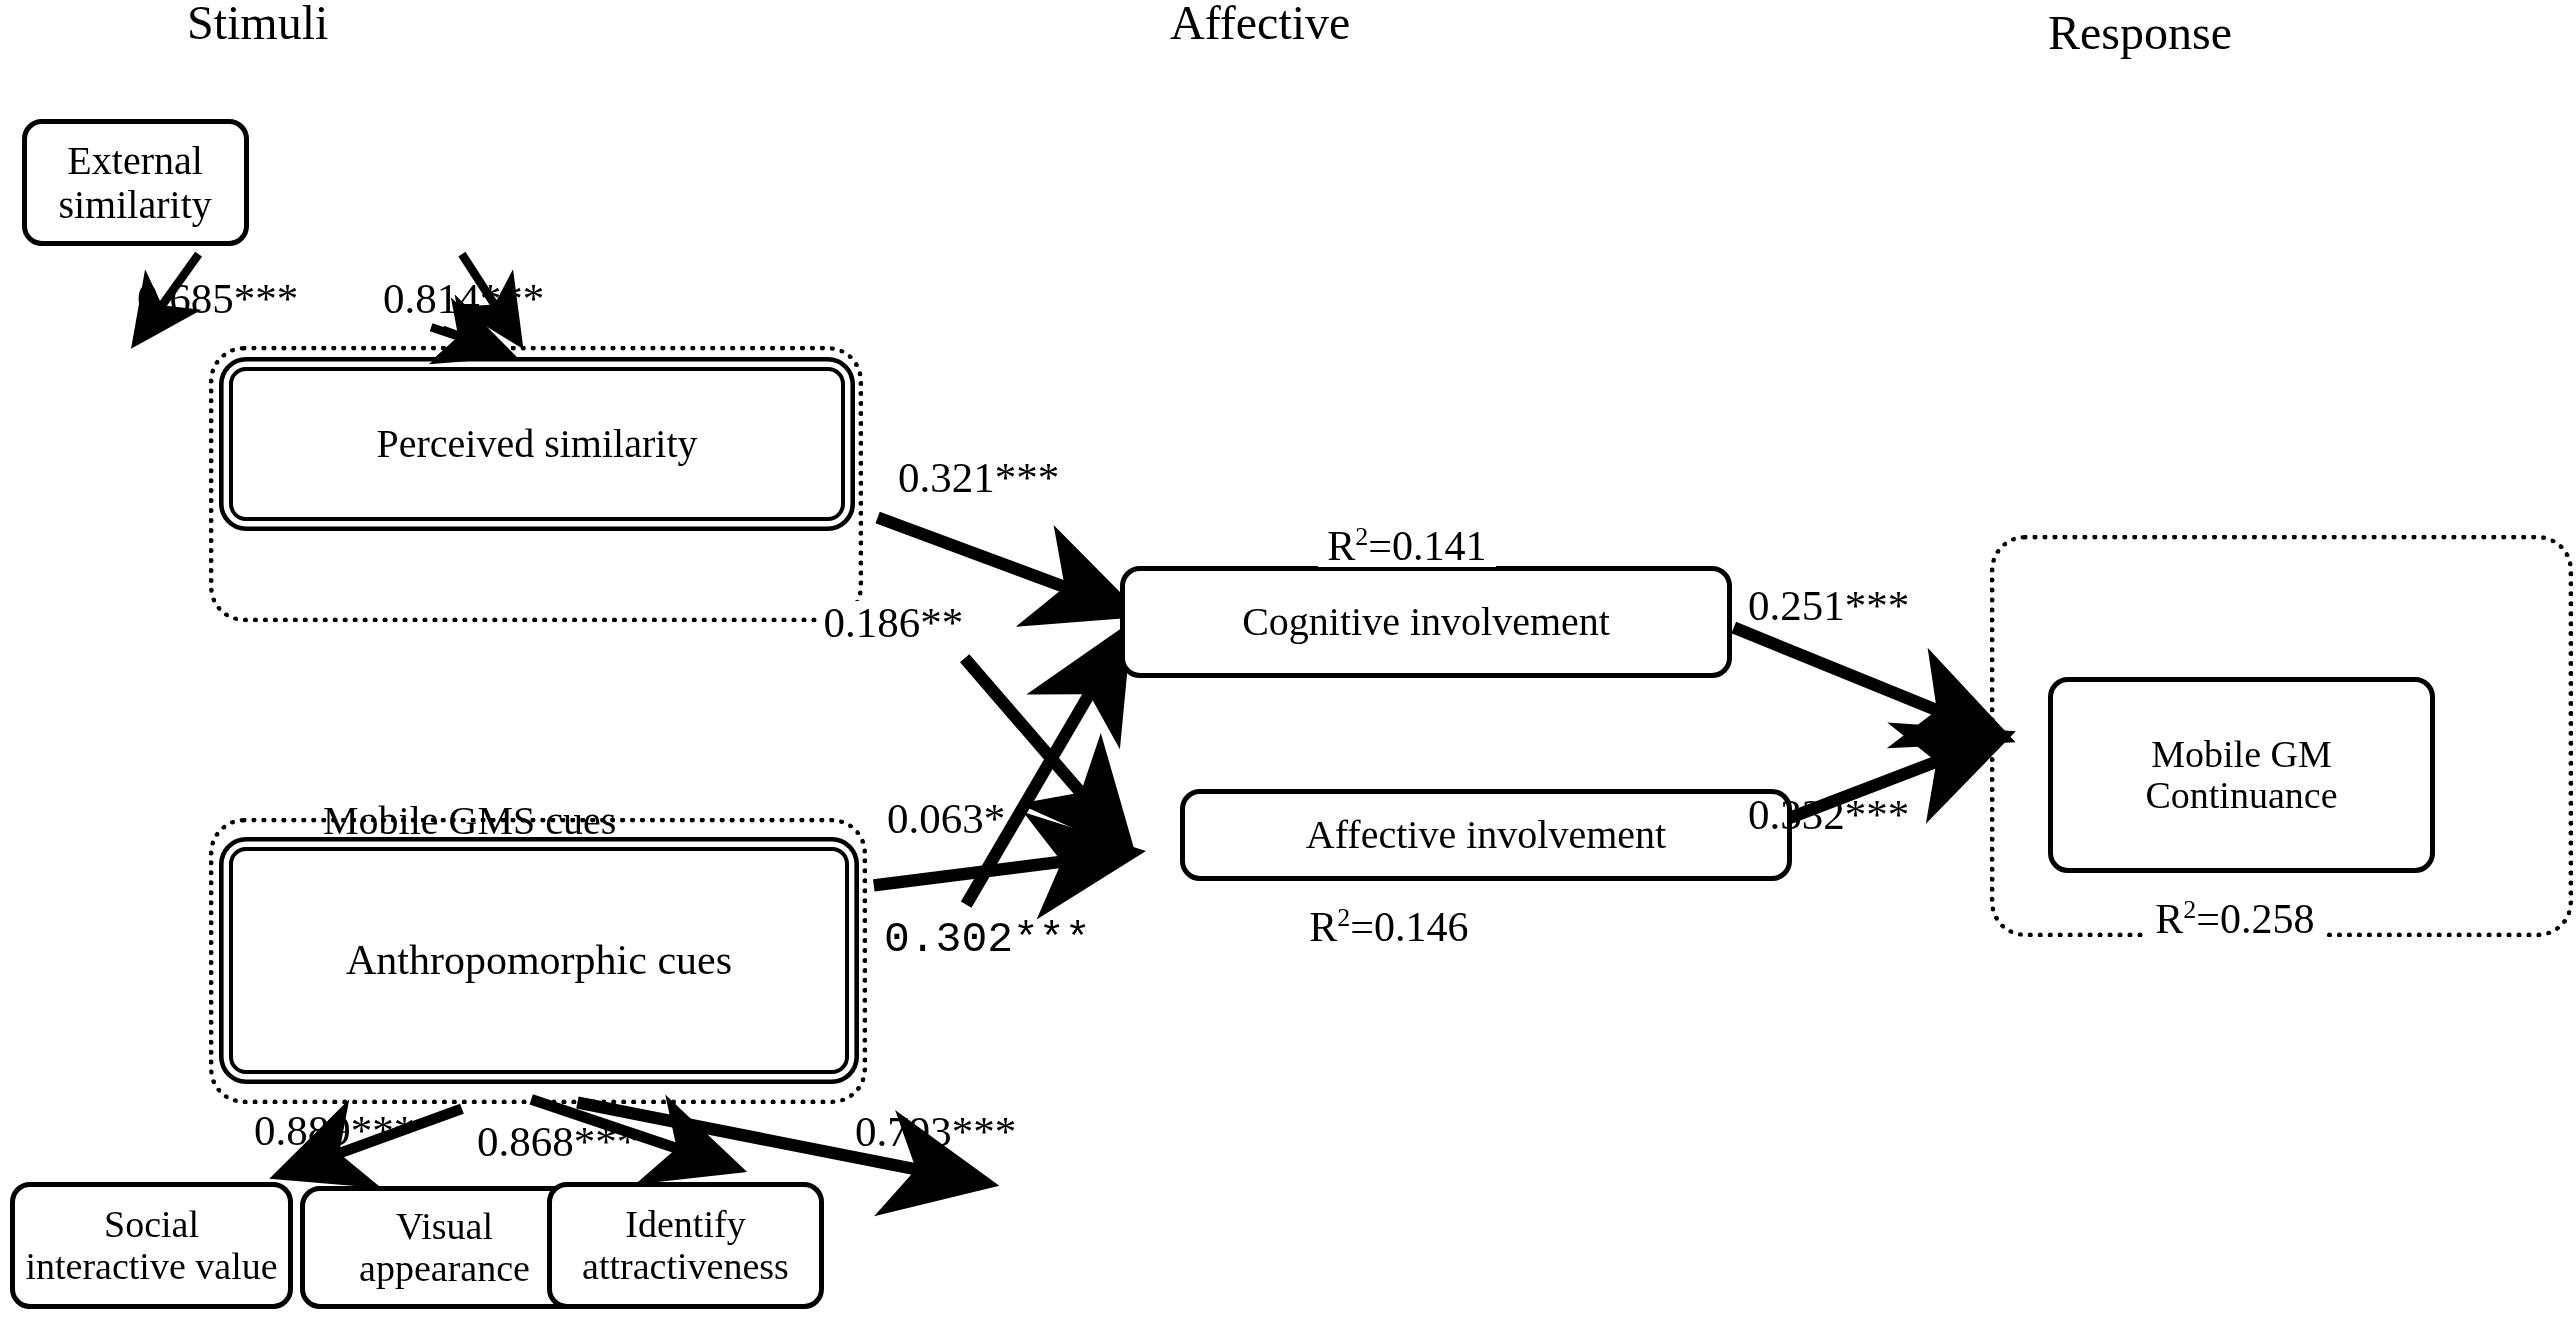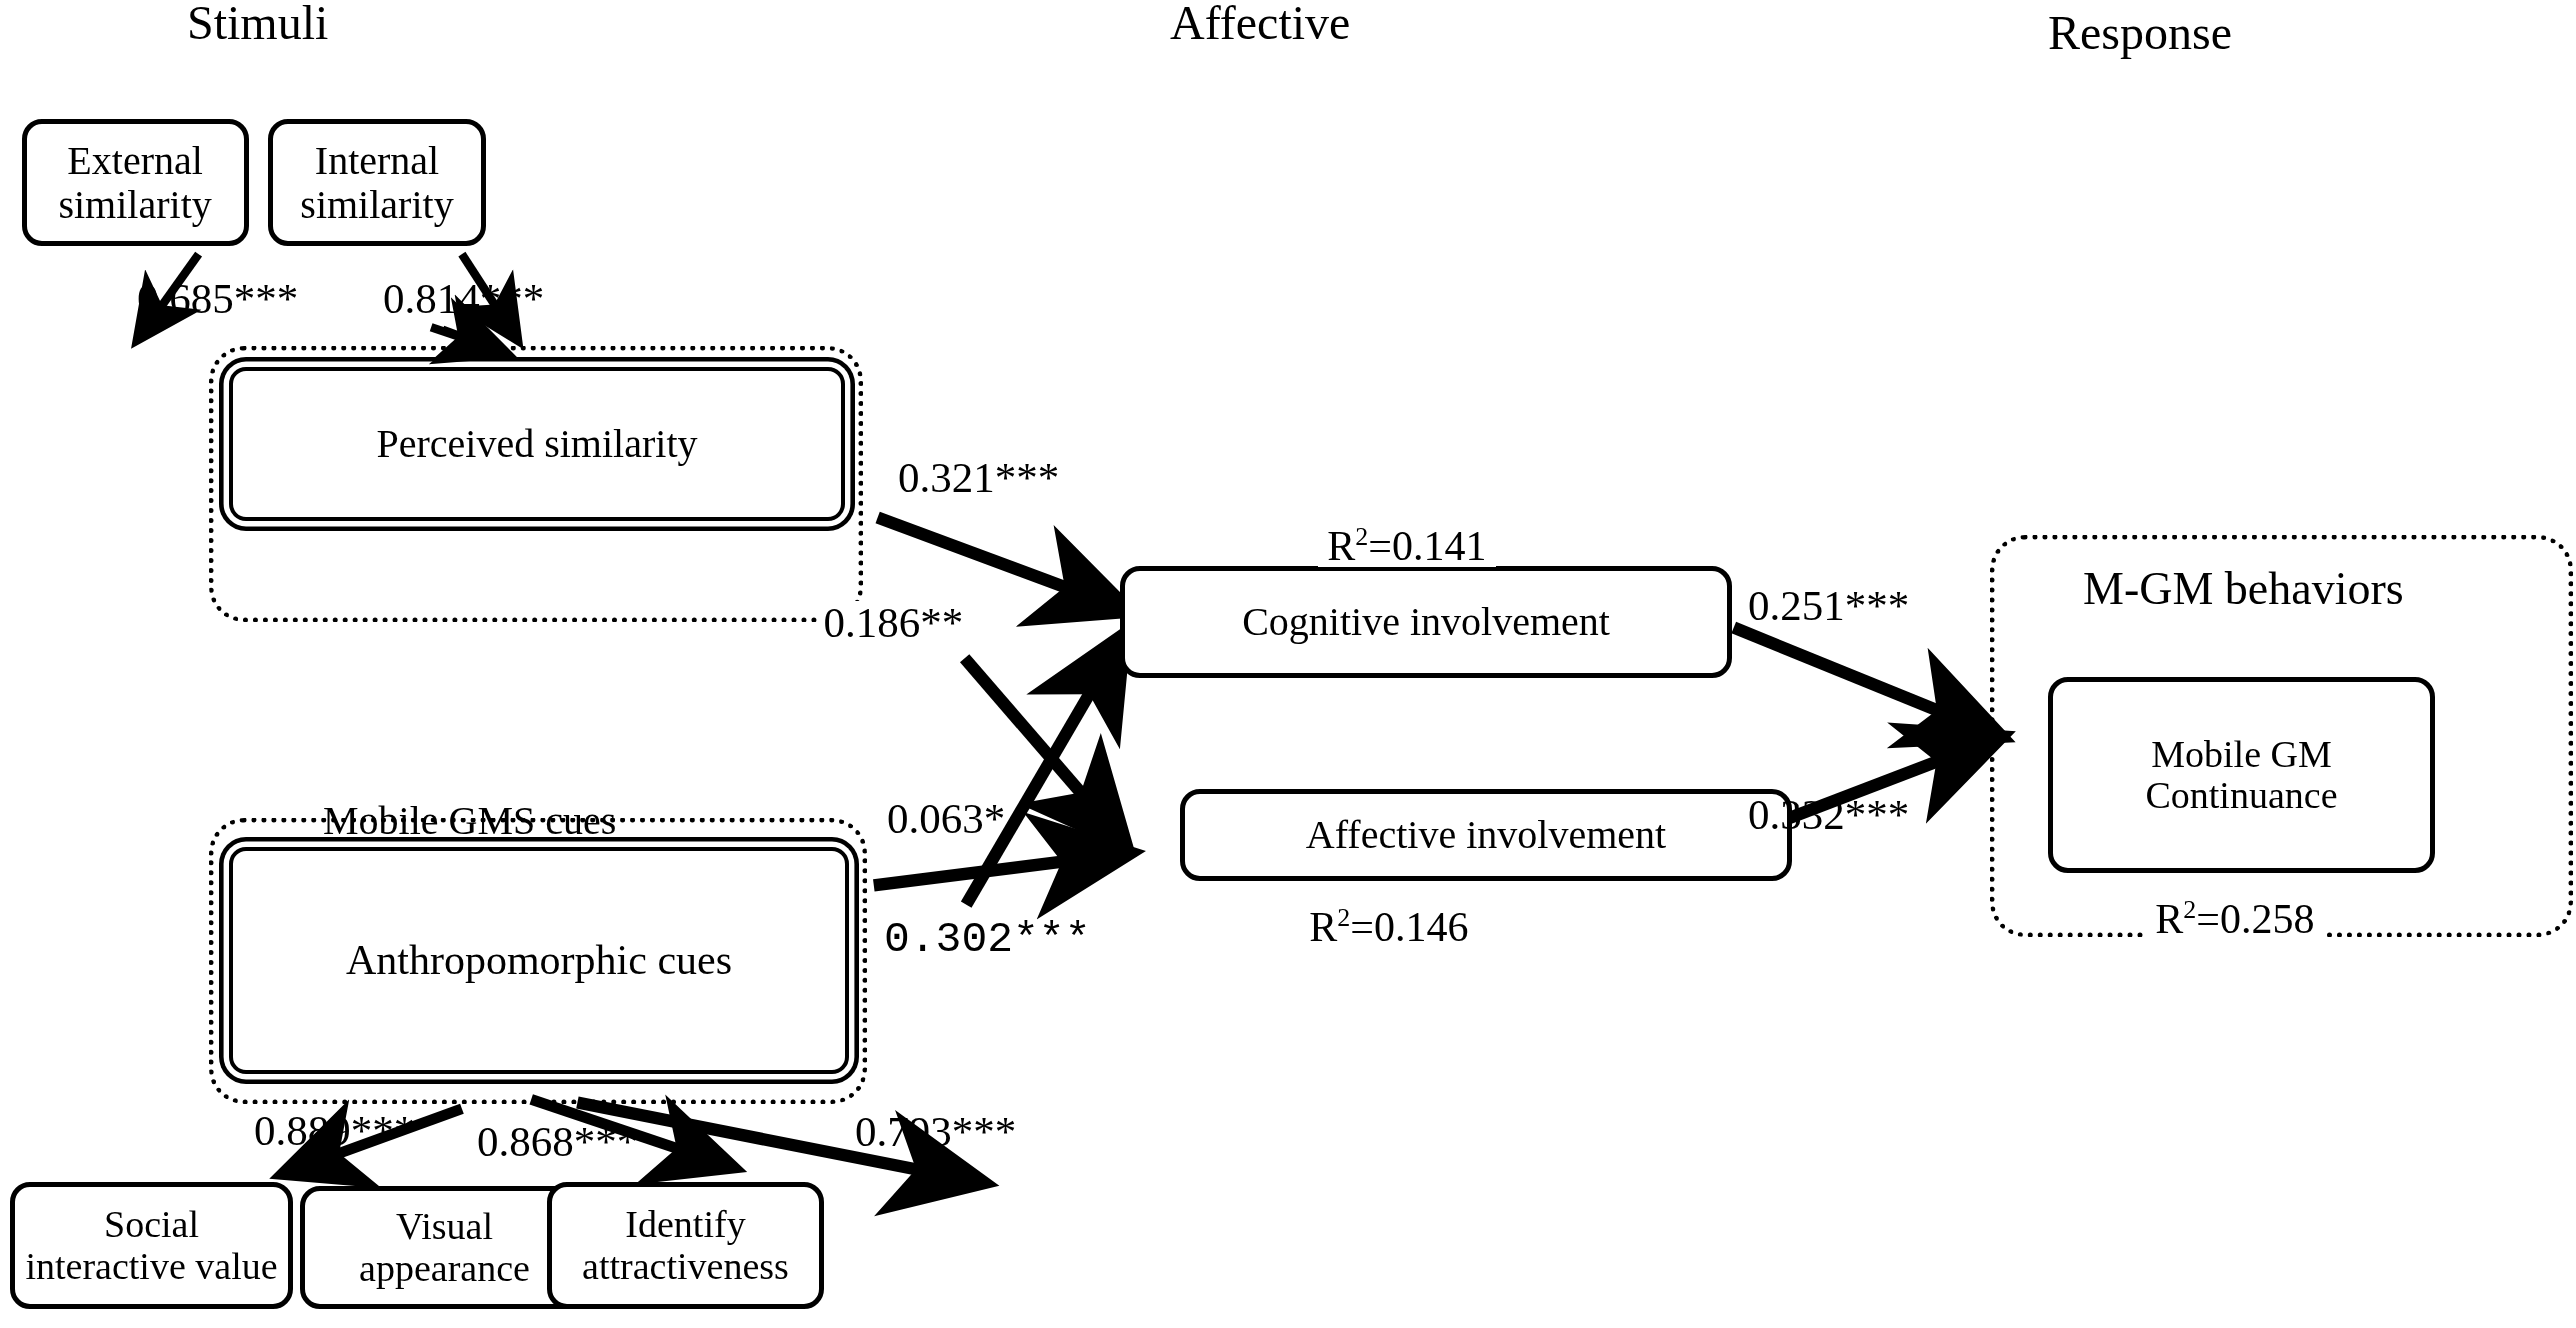--- a/index.html
+++ b/index.html
@@ -141,23 +141,20 @@
 
     <path d="M 690,1428 L 940,1512" stroke="#000" stroke-width="14" fill="none" marker-end="url(#ahs)"></path>
 
     <path d="M 750,1432 L 1262,1533" stroke="#000" stroke-width="16" fill="none" marker-end="url(#ahs)"></path>
   </svg>
 
   <div class="node" style="left:21.6px;top:119px;width:227px;height:127px;">
     <span>External similarity</span>
   </div>
 
-  <div class="node" style="left:268px;top:119px;width:218px;height:127px;">
-    <span>Internal similarity</span>
-  </div>
 
   <div class="node dbl" style="left:229px;top:367px;width:616px;height:154px;">
     <span>Perceived similarity</span>
   </div>
 
   <div class="node dbl tall" style="left:229px;top:847px;width:620px;height:227px;">
     <span>Anthropomorphic cues</span>
   </div>
 
   <div class="node" style="left:1120px;top:566px;width:612px;height:112px;">
@@ -179,21 +176,20 @@
   <div class="node" style="left:300px;top:1186px;width:289px;height:123px;font-size:38px;">
     <span>Visual appearance</span>
   </div>
 
   <div class="node" style="left:547px;top:1182px;width:277px;height:127px;font-size:38px;">
     <span>Identify attractiveness</span>
   </div>
 
   <div class="group-label" style="left:323px;top:801px;">Mobile GMS cues</div>
 
-  <div class="group-label" style="left:2083px;top:566px;font-size:46px;">M-GM behaviors</div>
 
   <div class="coef" style="left:137px;top:277px;">0.685***</div>
 
   <div class="coef" style="left:383px;top:277px;">0.814***</div>
 
   <div class="coef" style="left:898px;top:456px;">0.321***</div>
 
   <div class="coef" style="left:819px;top:601px;background:#fff;padding:0 4.6px;">0.186**</div>
 
   <div class="coef" style="left:887px;top:797px;">0.063*</div>

